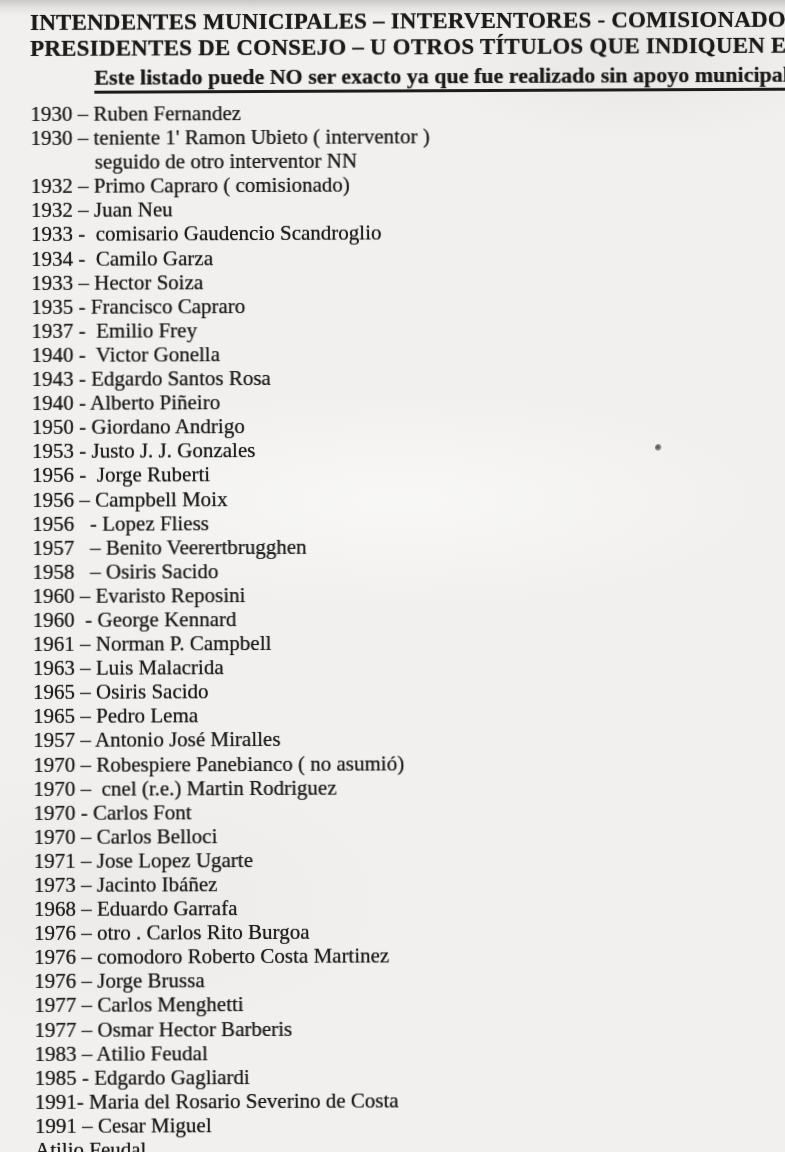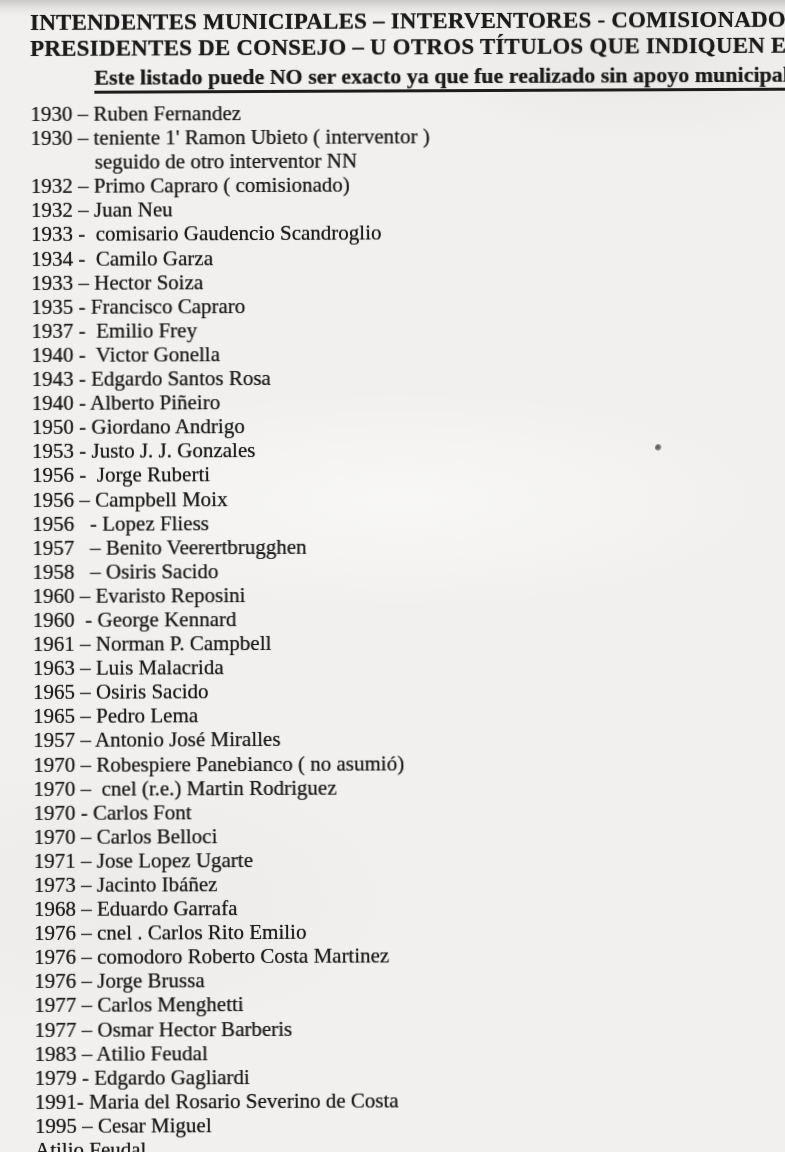--- a/index.html
+++ b/index.html
@@ -112,26 +112,26 @@
         <div class="row"><span>1965 – </span><span>Osiris Sacido</span></div>
         <div class="row"><span>1965 – </span><span>Pedro Lema</span></div>
         <div class="row"><span>1957 – </span><span>Antonio José Miralles</span></div>
         <div class="row"><span>1970 – </span><span>Robespiere Panebianco ( no asumió)</span></div>
         <div class="row"><span>1970 –  </span><span>cnel (r.e.) Martin Rodriguez</span></div>
         <div class="row"><span>1970 - </span><span>Carlos Font</span></div>
         <div class="row"><span>1970 – </span><span>Carlos Belloci</span></div>
         <div class="row"><span>1971 – </span><span>Jose Lopez Ugarte</span></div>
         <div class="row"><span>1973 – </span><span>Jacinto Ibáñez</span></div>
         <div class="row"><span>1968 – </span><span>Eduardo Garrafa</span></div>
-        <div class="row"><span>1976 – </span><span>cnel . Carlos Rito Emilio</span></div>
+        <div class="row"><span>1976 – </span><span>otro . Carlos Rito Burgoa</span></div>
         <div class="row"><span>1976 – </span><span>comodoro Roberto Costa Martinez</span></div>
         <div class="row"><span>1976 – </span><span>Jorge Brussa</span></div>
         <div class="row"><span>1977 – </span><span>Carlos Menghetti</span></div>
         <div class="row"><span>1977 – </span><span>Osmar Hector Barberis</span></div>
         <div class="row"><span>1983 – </span><span>Atilio Feudal</span></div>
-        <div class="row"><span>1979 - </span><span>Edgardo Gagliardi</span></div>
+        <div class="row"><span>1985 - </span><span>Edgardo Gagliardi</span></div>
         <div class="row"><span>1991- </span><span>Maria del Rosario Severino de Costa</span></div>
-        <div class="row"><span>1995 – </span><span>Cesar Miguel</span></div>
+        <div class="row"><span>1991 – </span><span>Cesar Miguel</span></div>
         <div class="row"><span>Atilio Feudal</span></div>
       </div>
   </div>
   <div class="speck"></div>
 </div>
 
 </body></html>

